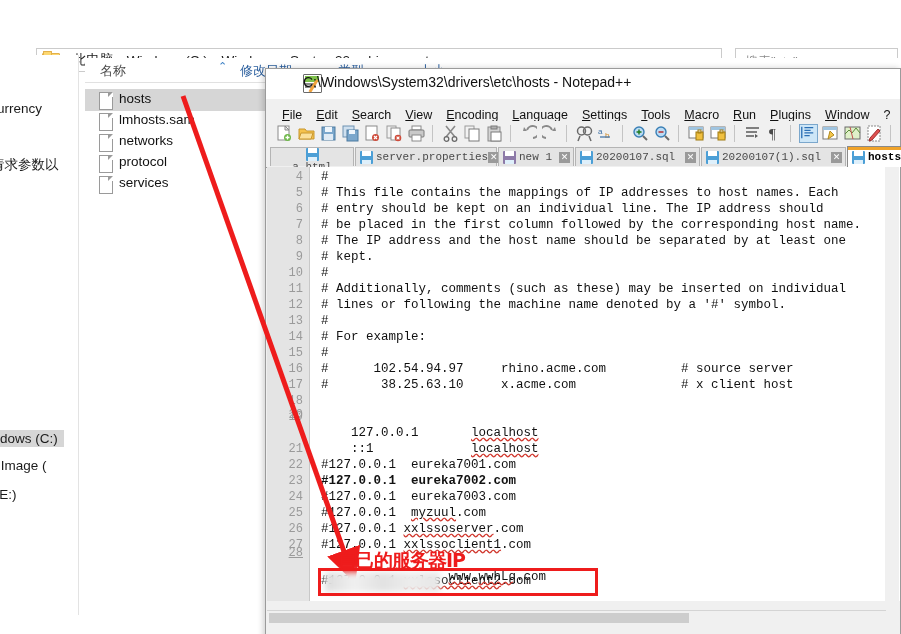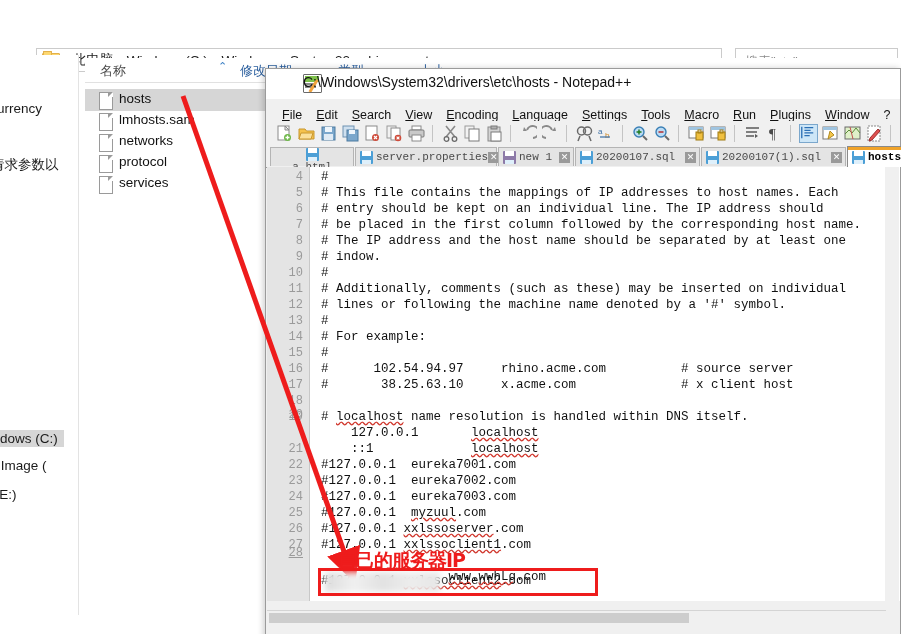--- a/index.html
+++ b/index.html
@@ -464,35 +464,34 @@
         <div class="ln" style="top: 378px; text-decoration: underline;">28</div>
         <div class="ln" style="top: 402px; margin-top: 40px;">29</div>
       </div>
     <div class="foldcol"></div>
     <div class="codearea" id="codearea">
         <div class="cl" style="top: 2px;">#</div>
         <div class="cl" style="top: 18px;"># This file contains the mappings of IP addresses to host names. Each</div>
         <div class="cl" style="top: 34px;"># entry should be kept on an individual line. The IP address should</div>
         <div class="cl" style="top: 66px;"># The IP address and the host name should be separated by at least one</div>
         <div class="cl" style="top: 50px;"># be placed in the first column followed by the corresponding host name.</div>
-        <div class="cl" style="top: 82px;"># indow.</div>
+        <div class="cl" style="top: 82px;"># kept.</div>
         <div class="cl" style="top: 98px;">#</div>
         <div class="cl" style="top: 114px;"># Additionally, comments (such as these) may be inserted on individual</div>
         <div class="cl" style="top: 130px;"># lines or following the machine name denoted by a '#' symbol.</div>
         <div class="cl" style="top: 146px;">#</div>
         <div class="cl" style="top: 162px;"># For example:</div>
         <div class="cl" style="top: 178px;">#</div>
         <div class="cl" style="top: 194px;">#      102.54.94.97     rhino.acme.com          # source server</div>
         <div class="cl" style="top: 210px;">#       38.25.63.10     x.acme.com              # x client host</div>
         <div class="cl" style="top: 226px;"></div>
-        <div class="cl" style="top: 242px;"># <span class="sq">localhost</span> name resolution is handled within DNS itself.</div>
         <div class="cl" style="top: 258px;">    127.0.0.1       <span class="sq">localhost</span></div>
         <div class="cl" style="top: 274px;">    ::1             <span class="sq">localhost</span></div>
         <div class="cl" style="top: 290px;">#127.0.0.1  eureka7001.com</div>
-        <div class="cl" style="top: 306px;">#127.0.0.1  eureka7002.com</div>
+        <div class="cl" style="top: 306px; font-weight: bold;">#127.0.0.1  eureka7002.com</div>
         <div class="cl" style="top: 322px;">#127.0.0.1  eureka7003.com</div>
         <div class="cl" style="top: 338px;">#127.0.0.1  <span class="sq">myzuul</span>.com</div>
         <div class="cl" style="top: 354px;">#127.0.0.1 <span class="sq">xxlssoserver</span>.com</div>
         <div class="cl" style="top: 370px;">#127.0.0.1 <span class="sq">xxlssoclient1</span>.com</div>
         <div class="cl" style="top: 406px;">#127.0.0.1 <span class="sq">xxlssoclient2</span>.com</div>
         <div class="cl" style="top: 402px;">                 <span class="sq">www</span>.<span class="sq">wwhLq</span>.com</div>
       </div>
   </div>
 
   <div class="vscroll"></div>

